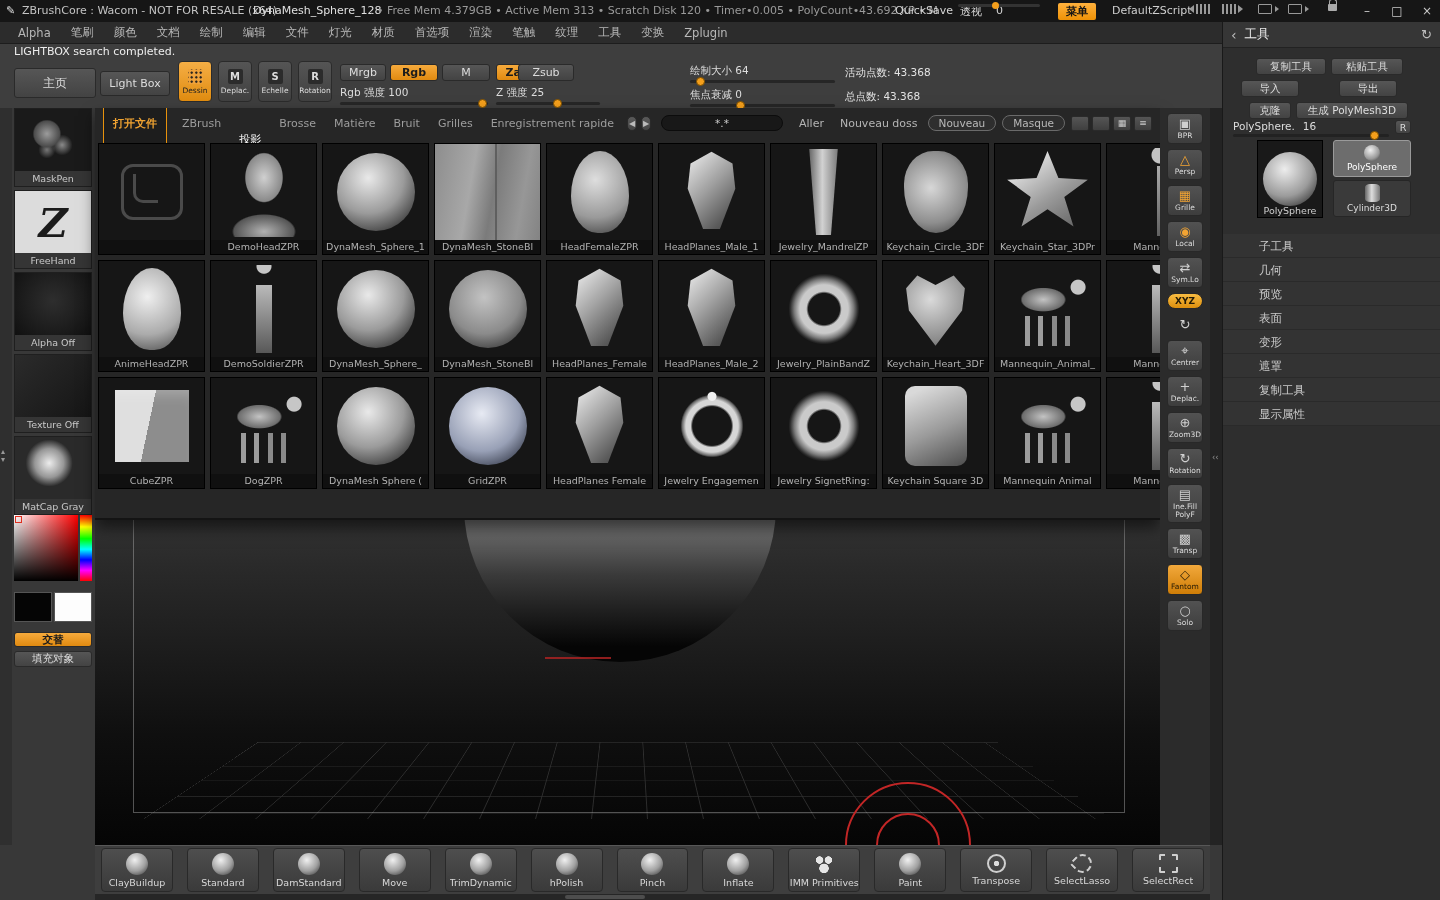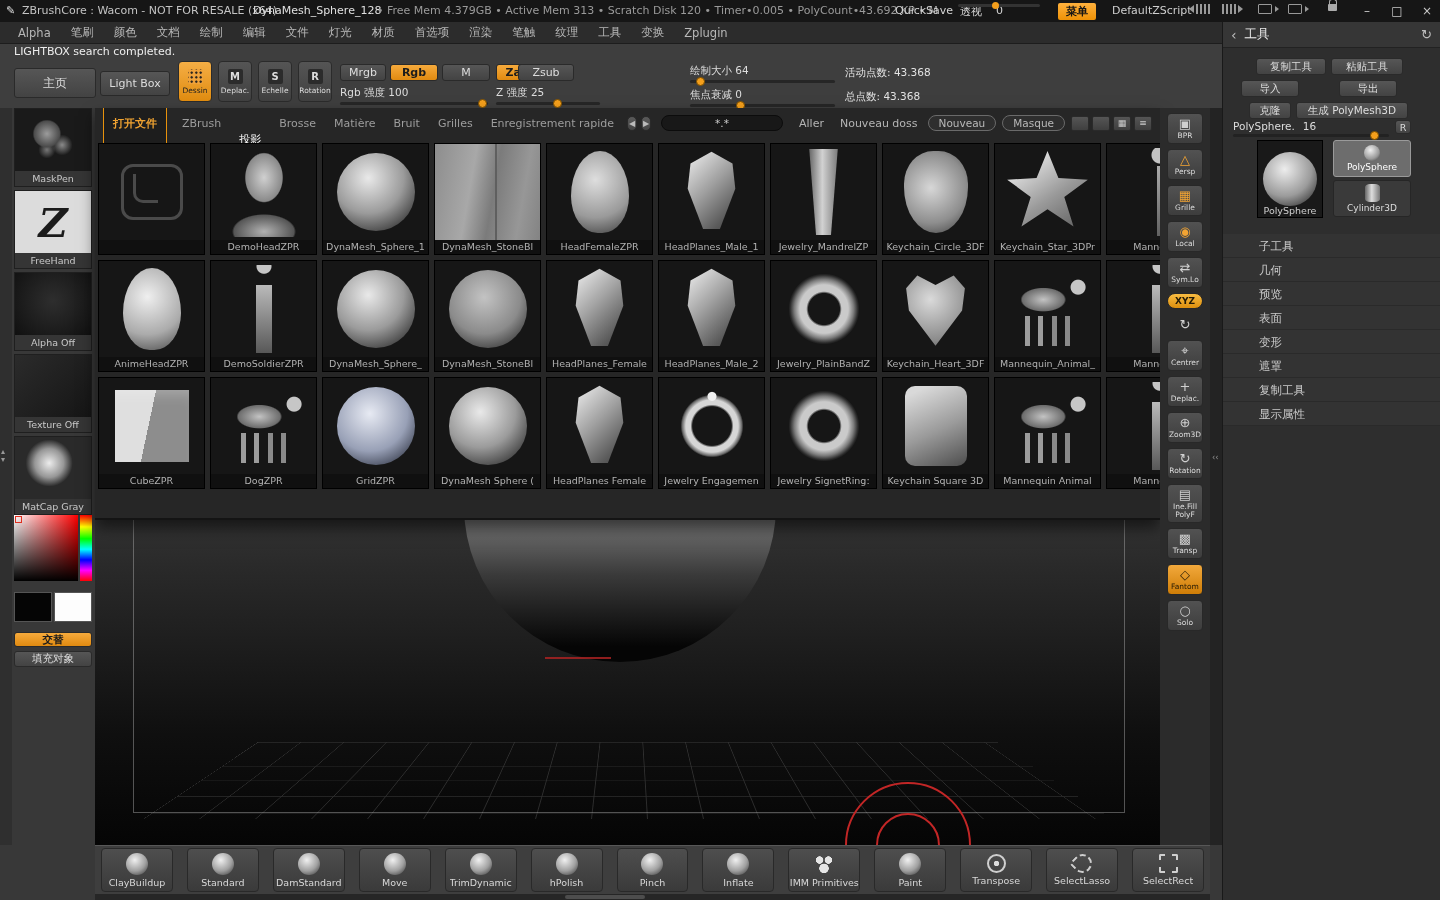--- a/index.html
+++ b/index.html
@@ -598,30 +598,30 @@
         </div>
         <div class="lb-label">CubeZPR</div>
       </div>
         <div class="lb-cell">
         <div class="lb-thumb" data-shape="quadruped">
           <div class="shape"></div>
         </div>
         <div class="lb-label">DogZPR</div>
       </div>
         <div class="lb-cell">
+        <div class="lb-thumb" data-shape="sphere">
+          <div class="shape"></div>
+        </div>
+        <div class="lb-label">DynaMesh Sphere (</div>
+      </div>
+        <div class="lb-cell">
         <div class="lb-thumb" data-shape="sphere-blue">
           <div class="shape"></div>
         </div>
         <div class="lb-label">GridZPR</div>
-      </div>
-        <div class="lb-cell">
-        <div class="lb-thumb" data-shape="sphere">
-          <div class="shape"></div>
-        </div>
-        <div class="lb-label">DynaMesh Sphere (</div>
       </div>
         <div class="lb-cell">
         <div class="lb-thumb" data-shape="planes">
           <div class="shape"></div>
         </div>
         <div class="lb-label">HeadPlanes Female</div>
       </div>
         <div class="lb-cell">
         <div class="lb-thumb" data-shape="ring-thin">
           <div class="shape"></div>

